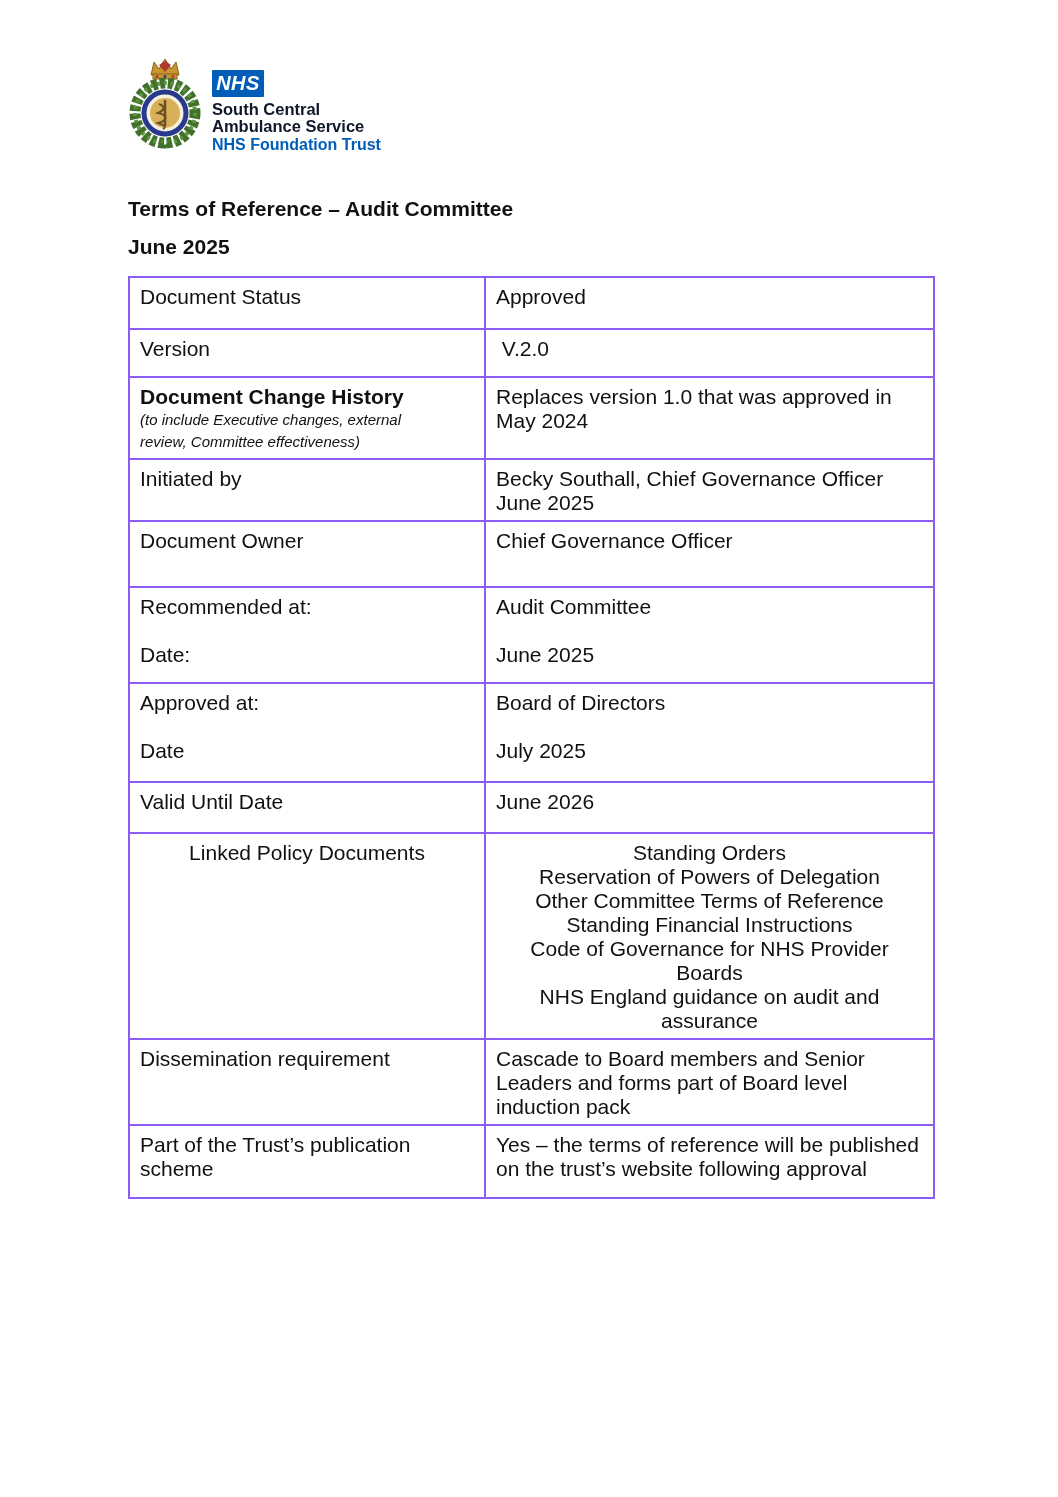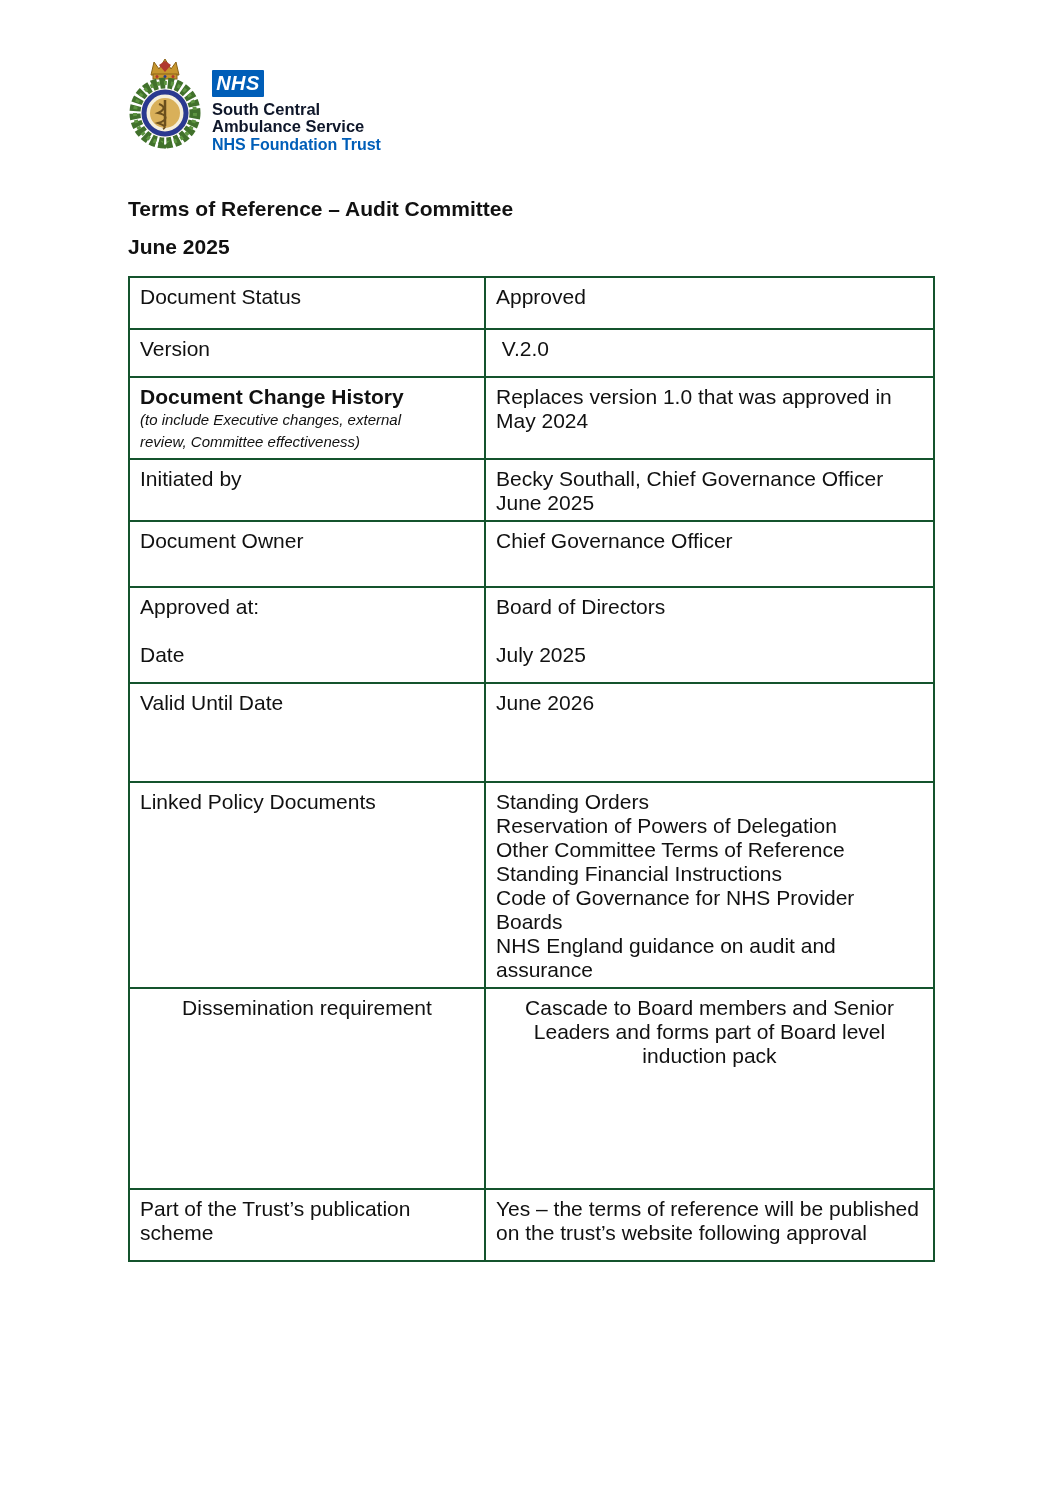--- a/index.html
+++ b/index.html
@@ -47,21 +47,21 @@
   }
 
   
   table.doc-info{
     position:absolute;left:128px;top:276px;
     width:805px;border-collapse:collapse;table-layout:fixed;
   }
   col.c1{width:356px;}
   col.c2{width:449px;}
   td{
-    border:2px solid #14532d;
+    border:2px solid #8b5cf6;
     vertical-align:top;
     padding:7px 10px 5px 10px;
     font-size:21px;line-height:24px;
   }
   .cell-text{white-space:pre-wrap;}
   .cell-label-bold{font-weight:bold;}
   .cell-note{
     font-size:15px;font-style:italic;line-height:22px;white-space:pre-wrap;
   }
   tr:nth-child(1){height:52px;}
@@ -161,20 +161,32 @@
       <tr>
         <td>
             <div class="cell-text">Document Owner</div>
           </td>
         <td>
             <div class="cell-text">Chief Governance Officer</div>
           </td>
       </tr>
       <tr>
         <td>
+            <div class="cell-text">Recommended at:
+
+Date:</div>
+          </td>
+        <td>
+            <div class="cell-text">Audit Committee
+
+June 2025</div>
+          </td>
+      </tr>
+      <tr>
+        <td>
             <div class="cell-text">Approved at:
 
 Date</div>
           </td>
         <td>
             <div class="cell-text">Board of Directors
 
 July 2025</div>
           </td>
       </tr>

